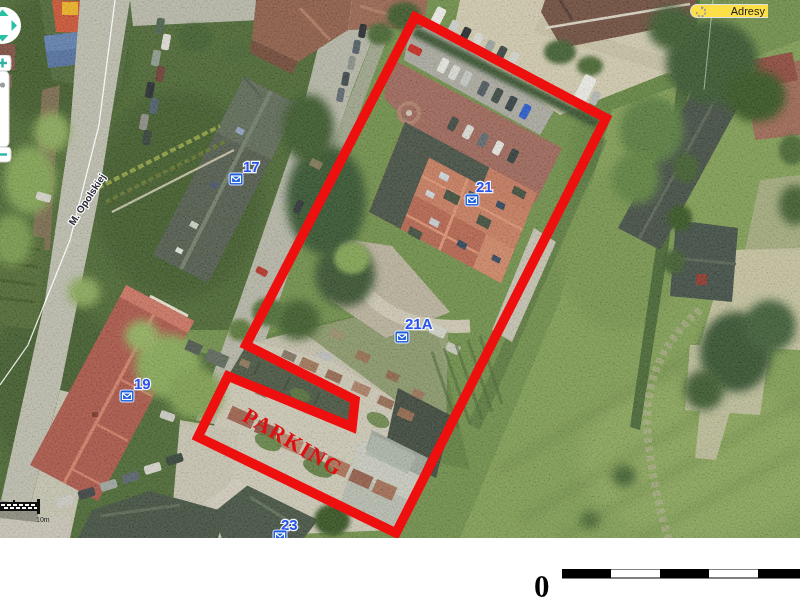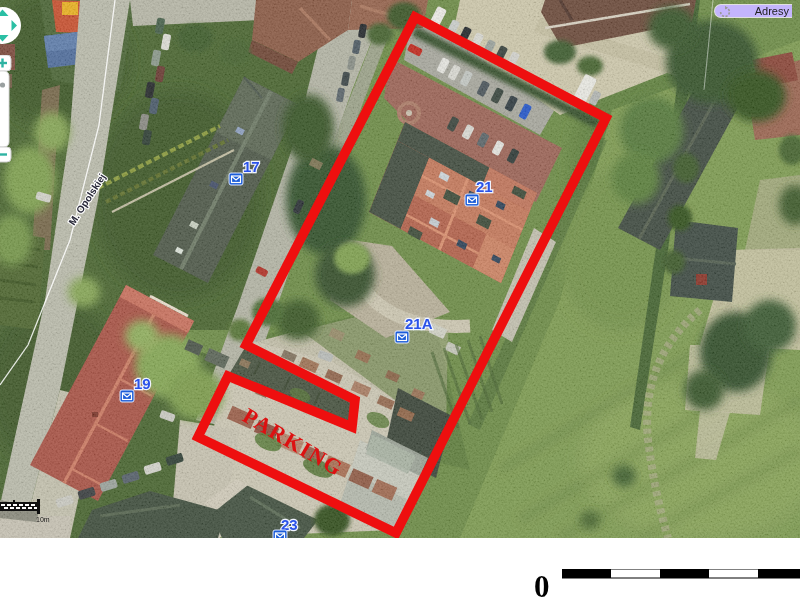--- a/index.html
+++ b/index.html
@@ -443,21 +443,21 @@
 <svg class="ui" style="left:-6px;top:55px" width="24" height="112" viewBox="0 0 24 112">
   <rect x="0" y="0" width="17" height="16" rx="4" fill="#ffffff" stroke="#cfcfcf" stroke-width="1"></rect>
   <line x1="4" y1="8" x2="13" y2="8" stroke="#2fb3a3" stroke-width="2.4"></line>
   <line x1="8.5" y1="3.5" x2="8.5" y2="12.5" stroke="#2fb3a3" stroke-width="2.4"></line>
   <rect x="2" y="16" width="13" height="76" rx="5" fill="#ffffff" stroke="#d8d8d8" stroke-width="1"></rect>
   <circle cx="8.5" cy="30" r="2.6" fill="#9aa0a0"></circle>
   <rect x="0" y="92" width="17" height="15" rx="4" fill="#ffffff" stroke="#cfcfcf" stroke-width="1"></rect>
   <line x1="4" y1="99.5" x2="13" y2="99.5" stroke="#2fb3a3" stroke-width="2.4"></line>
 </svg>
 
-<div class="ui" style="left:714px;top:4px;width:78px;height:14px;background:#c4b5fd;border:1px solid #e0e0e0;border-right:none;border-radius:8px 0 0 8px;box-sizing:border-box;">
+<div class="ui" style="left:690px;top:4px;width:78px;height:14px;background:#fde047;border:1px solid #e0e0e0;border-right:none;border-radius:8px 0 0 8px;box-sizing:border-box;">
   <svg style="position:absolute;left:4px;top:1px" width="12" height="12" viewBox="0 0 12 12">
     <path d="M6,1.6 A4.4,4.4 0 1 1 1.6,6" fill="none" stroke="#9a9a9a" stroke-width="1.6" stroke-dasharray="2.2,1.4"></path>
     <polygon points="6,0 9,1.7 6,3.6" fill="#9a9a9a"></polygon>
   </svg>
   <div style="position:absolute;right:3px;top:0px;font-size:11px;color:#222;font-family:'Liberation Sans',sans-serif;">Adresy</div>
 </div>
 
 <div class="ui" style="left:0;top:538px;width:800px;height:62px;background:#ffffff;"></div>
 <div class="ui" style="left:534px;top:571px;width:40px;height:36px;color:#000;font-family:'Liberation Serif',serif;font-weight:bold;font-size:31px;line-height:1;">0</div>
 <svg class="ui" style="left:562px;top:569px" width="238" height="10" viewBox="0 0 238 10">

